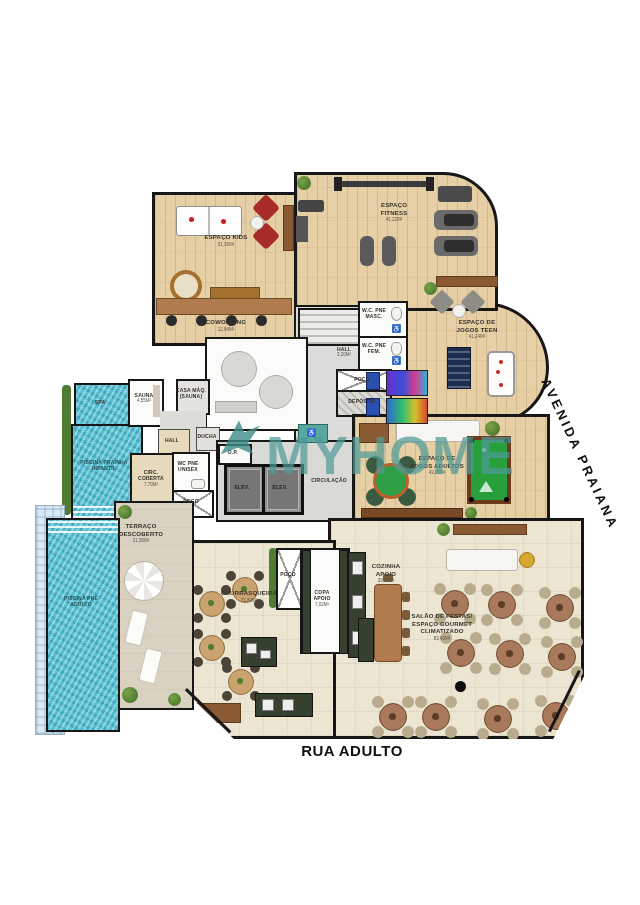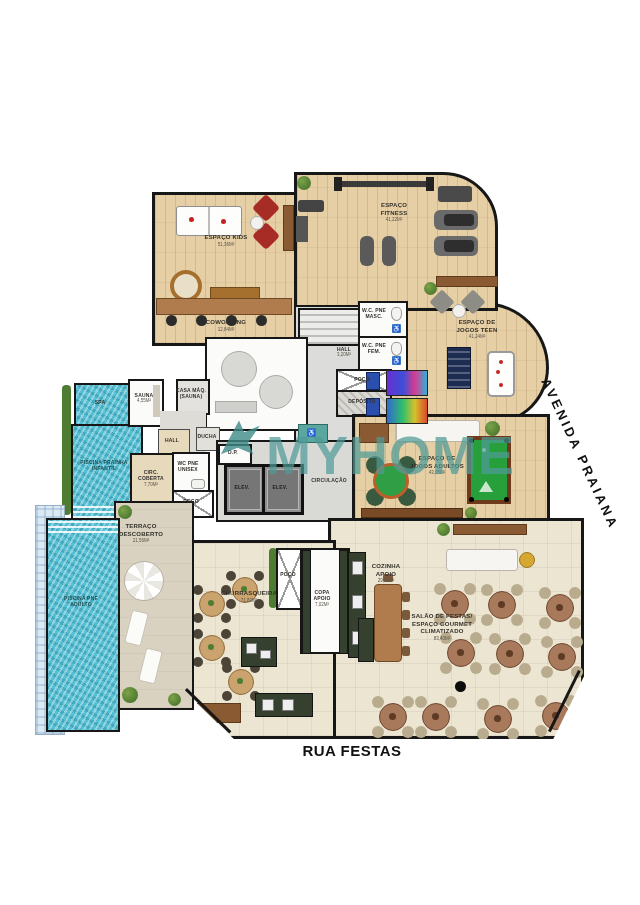--- a/index.html
+++ b/index.html
@@ -277,16 +277,16 @@
   <div class="lbl tiny" style="left:288px;top:574px;width:26px;z-index:7;"><span>POÇO</span></div>
   <div class="lbl tiny" style="left:322px;top:598px;width:30px;z-index:7;"><span>COPA APOIO</span><span class="area">7,02m²</span></div>
   <div class="lbl" style="left:386px;top:573px;width:42px;z-index:7;"><span>COZINHA APOIO</span><span class="area">29,80m²</span></div>
   <div class="lbl" style="left:442px;top:627px;width:72px;"><span>SALÃO DE FESTAS/ ESPAÇO GOURMET CLIMATIZADO</span><span class="area">83,40m²</span></div>
 
   <svg class="abs" style="left:213px;top:414px;width:52px;height:52px;z-index:9;opacity:.8;" viewBox="0 0 40 40">
     <path d="M6 31 L20 5 L24 14 L36 9 L27 22 L31 31 L19 26 Z" fill="#3e8a88"></path>
   </svg>
   <div class="wm-brand" style="left:266px;top:424px;">MYHOME</div>
 
-  <div class="street-bottom" style="left:352px;top:742px;">RUA FESTAS</div>
+  <div class="street-bottom" style="left:352px;top:742px;">RUA ADULTO</div>
   <div class="street-right" style="left:552px;top:376px;">AVENIDA PRAIANA</div>
 
 </div>
 
 </body></html>

